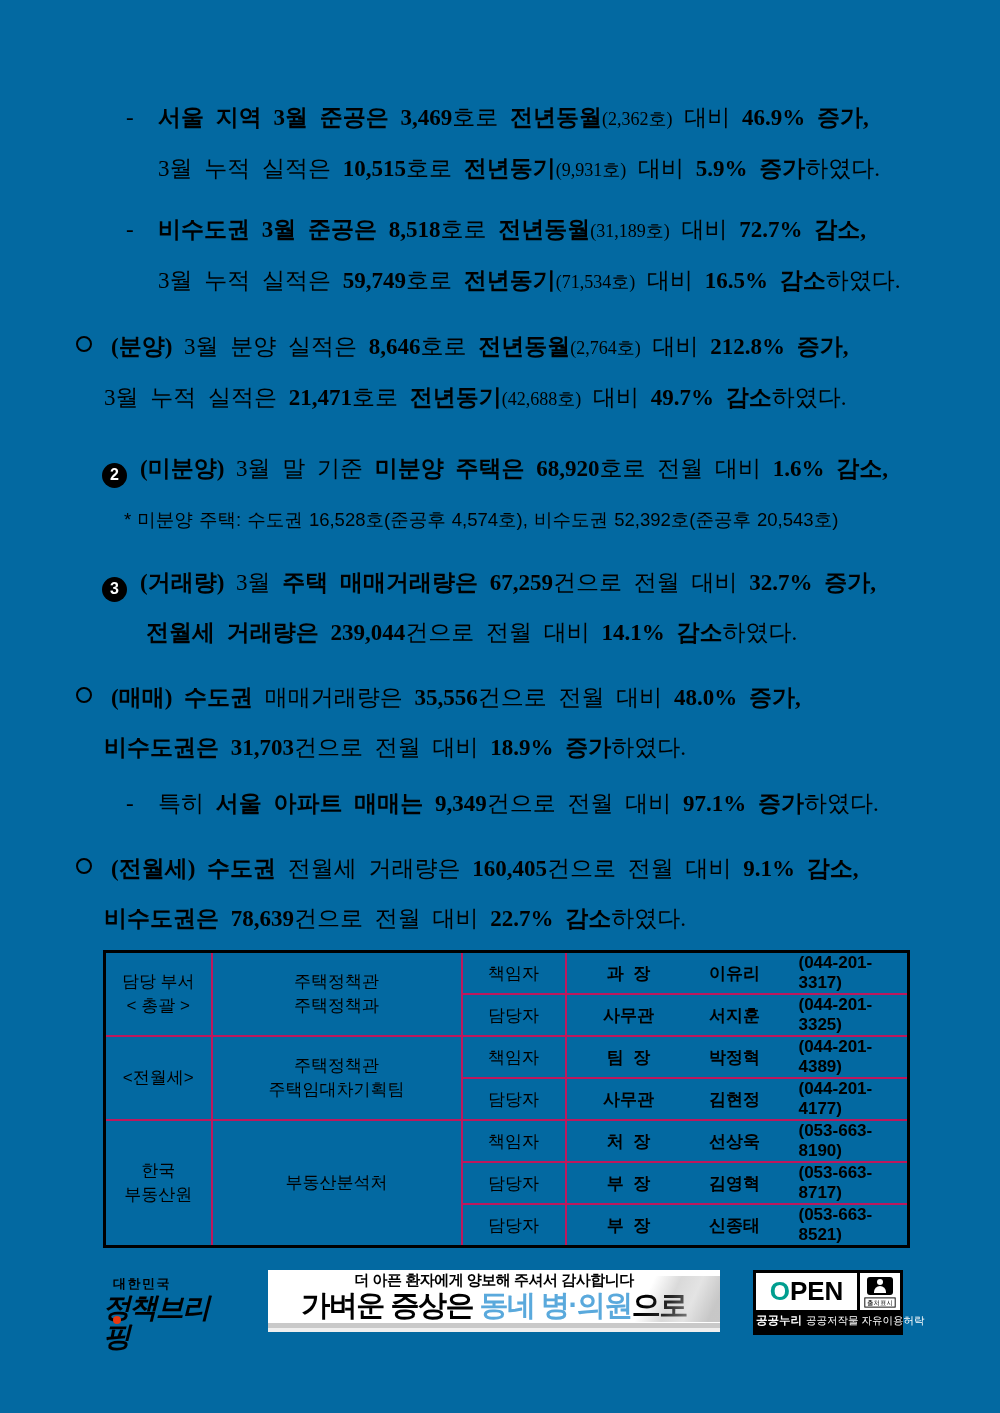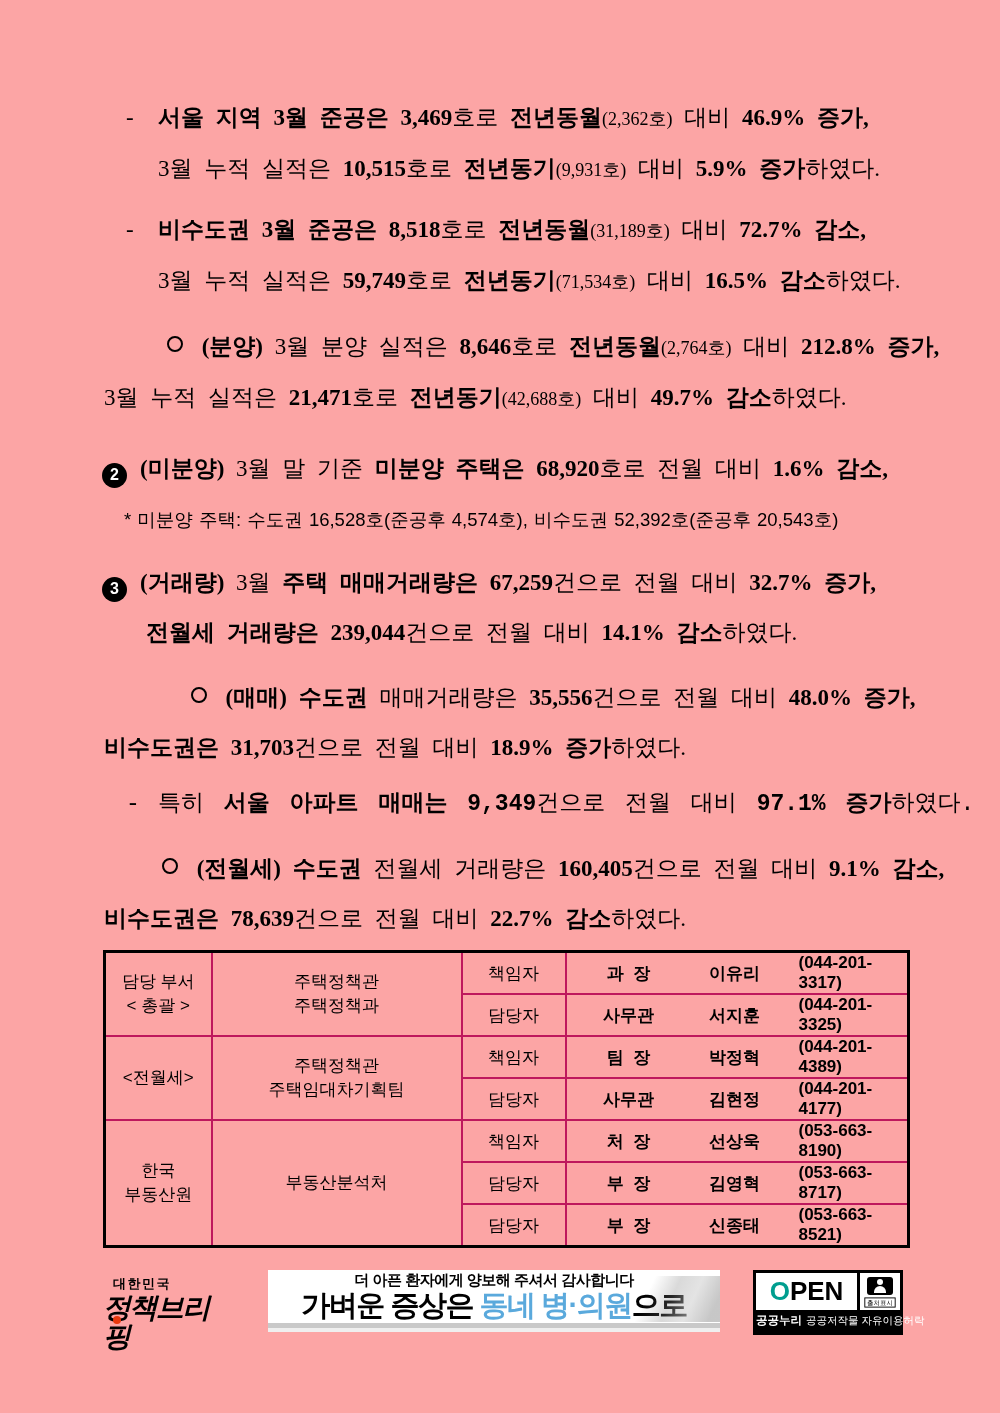--- a/index.html
+++ b/index.html
@@ -1,26 +1,26 @@
 <!DOCTYPE html>
 <html><head>
 <meta charset="utf-8">
 <style>
   html,body {margin:0; padding:0; background:#888;}
   .page {
-    width:1000px; height:1413px; background:#fca5a5; color:#000;
+    width:1000px; height:1413px; background:#0369a1; color:#000;
     position:relative; overflow:hidden; margin:0 auto;
     font-family:"Liberation Serif","DejaVu Serif",serif;
   }
   
   .body-text {padding-top:93px;}
   .doc-line {font-size:23px; line-height:50px; word-spacing:6px; white-space:nowrap;}
   .ind-dash        {padding-left:126px;}
   .ind-dash-cont   {padding-left:158px;}
-  .ind-circle      {padding-left:106px;text-align:center;}
+  .ind-circle      {padding-left:76px;}
   .ind-circle-cont {padding-left:104px;}
   .ind-num         {padding-left:102px;}
   .ind-num-cont    {padding-left:146px;}
   .ind-note {padding-left:124px; font-family:"Liberation Sans","DejaVu Sans",sans-serif;
              font-size:18.5px; line-height:40px; word-spacing:1px;}
   .blt-dash {display:inline-block; width:32px;}
   .ring {display:inline-block; width:12px; height:12px; border:2px solid #000;
          border-radius:50%; margin-right:19px; vertical-align:2px;}
   .numcirc {display:inline-flex; width:25px; height:25px; border-radius:50%;
             background:#000; color:#fff; font-size:16px; font-weight:bold;
@@ -85,21 +85,21 @@
       <div class="doc-line ind-dash" style="margin-top: 10px;"><span class="blt-dash">-</span><span class="sg-b">비수도권 3월 준공은</span><span class="sg-r"> </span><span class="sg-b">8,518</span><span class="sg-r">호로</span><span class="sg-b"> 전년동월</span><span class="sg-sm">(31,189호)</span><span class="sg-r"> 대비</span><span class="sg-b"> 72.7%</span><span class="sg-b"> 감소,</span></div>
       <div class="doc-line ind-dash-cont"><span class="sg-r">3월 누적 실적은</span><span class="sg-b"> 59,749</span><span class="sg-r">호로</span><span class="sg-b"> 전년동기</span><span class="sg-sm">(71,534호)</span><span class="sg-r"> 대비</span><span class="sg-b"> 16.5%</span><span class="sg-b"> 감소</span><span class="sg-r">하였다.</span></div>
       <div class="doc-line ind-circle" style="margin-top: 15px;"><span class="ring"></span><span class="sg-b">(분양)</span><span class="sg-r"> 3월 분양 실적은</span><span class="sg-b"> 8,646</span><span class="sg-r">호로</span><span class="sg-b"> 전년동월</span><span class="sg-sm">(2,764호)</span><span class="sg-r"> 대비</span><span class="sg-b"> 212.8%</span><span class="sg-b"> 증가,</span></div>
       <div class="doc-line ind-circle-cont"><span class="sg-r">3월 누적 실적은</span><span class="sg-b"> 21,471</span><span class="sg-r">호로</span><span class="sg-b"> 전년동기</span><span class="sg-sm">(42,688호)</span><span class="sg-r"> 대비</span><span class="sg-b"> 49.7%</span><span class="sg-b"> 감소</span><span class="sg-r">하였다.</span></div>
       <div class="doc-line ind-num" style="margin-top: 20px;"><span class="numcirc">2</span><span class="sg-b">(미분양)</span><span class="sg-r"> 3월 말 기준</span><span class="sg-b"> 미분양 주택은</span><span class="sg-b"> 68,920</span><span class="sg-r">호로</span><span class="sg-r"> 전월 대비</span><span class="sg-b"> 1.6%</span><span class="sg-b"> 감소,</span></div>
       <div class="doc-line ind-note" style="margin-top: 6px;"><span class="sg-r">* 미분양 주택: 수도권 16,528호(준공후 4,574호), 비수도권 52,392호(준공후 20,543호)</span></div>
       <div class="doc-line ind-num" style="margin-top: 18px;"><span class="numcirc">3</span><span class="sg-b">(거래량)</span><span class="sg-r"> 3월</span><span class="sg-b"> 주택 매매거래량은</span><span class="sg-b"> 67,259</span><span class="sg-r">건으로</span><span class="sg-r"> 전월 대비</span><span class="sg-b"> 32.7%</span><span class="sg-b"> 증가,</span></div>
       <div class="doc-line ind-num-cont"><span class="sg-b">전월세 거래량은</span><span class="sg-b"> 239,044</span><span class="sg-r">건으로</span><span class="sg-r"> 전월 대비</span><span class="sg-b"> 14.1%</span><span class="sg-b"> 감소</span><span class="sg-r">하였다.</span></div>
       <div class="doc-line ind-circle" style="margin-top: 15px;"><span class="ring"></span><span class="sg-b">(매매) 수도권</span><span class="sg-r"> 매매거래량은</span><span class="sg-b"> 35,556</span><span class="sg-r">건으로</span><span class="sg-r"> 전월 대비</span><span class="sg-b"> 48.0%</span><span class="sg-b"> 증가,</span></div>
       <div class="doc-line ind-circle-cont"><span class="sg-b">비수도권은</span><span class="sg-b"> 31,703</span><span class="sg-r">건으로</span><span class="sg-r"> 전월 대비</span><span class="sg-b"> 18.9%</span><span class="sg-b"> 증가</span><span class="sg-r">하였다.</span></div>
-      <div class="doc-line ind-dash" style="margin-top: 6px; font-family: Liberation Mono, monospace;"><span class="blt-dash">-</span><span class="sg-r">특히</span><span class="sg-b"> 서울 아파트 매매는</span><span class="sg-b"> 9,349</span><span class="sg-r">건으로</span><span class="sg-r"> 전월 대비</span><span class="sg-b"> 97.1%</span><span class="sg-b"> 증가</span><span class="sg-r">하였다.</span></div>
+      <div class="doc-line ind-dash" style="margin-top: 6px;"><span class="blt-dash">-</span><span class="sg-r">특히</span><span class="sg-b"> 서울 아파트 매매는</span><span class="sg-b"> 9,349</span><span class="sg-r">건으로</span><span class="sg-r"> 전월 대비</span><span class="sg-b"> 97.1%</span><span class="sg-b"> 증가</span><span class="sg-r">하였다.</span></div>
       <div class="doc-line ind-circle" style="margin-top: 15px;"><span class="ring"></span><span class="sg-b">(전월세) 수도권</span><span class="sg-r"> 전월세 거래량은</span><span class="sg-b"> 160,405</span><span class="sg-r">건으로</span><span class="sg-r"> 전월 대비</span><span class="sg-b"> 9.1%</span><span class="sg-b"> 감소,</span></div>
       <div class="doc-line ind-circle-cont"><span class="sg-b">비수도권은</span><span class="sg-b"> 78,639</span><span class="sg-r">건으로</span><span class="sg-r"> 전월 대비</span><span class="sg-b"> 22.7%</span><span class="sg-b"> 감소</span><span class="sg-r">하였다.</span></div>
     </div>
 
   <table class="ctable">
     <colgroup>
       <col style="width:107px">
         <col style="width:250px">
         <col style="width:104px">
         <col style="width:343px">

